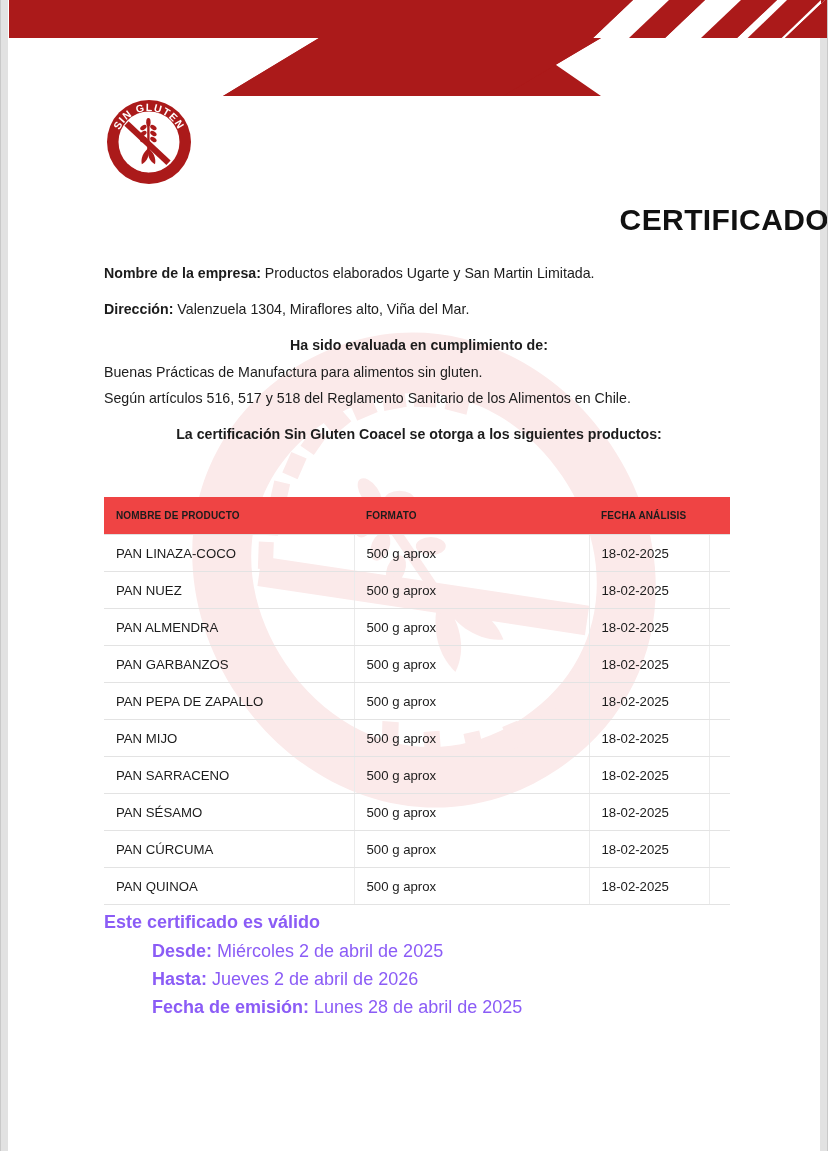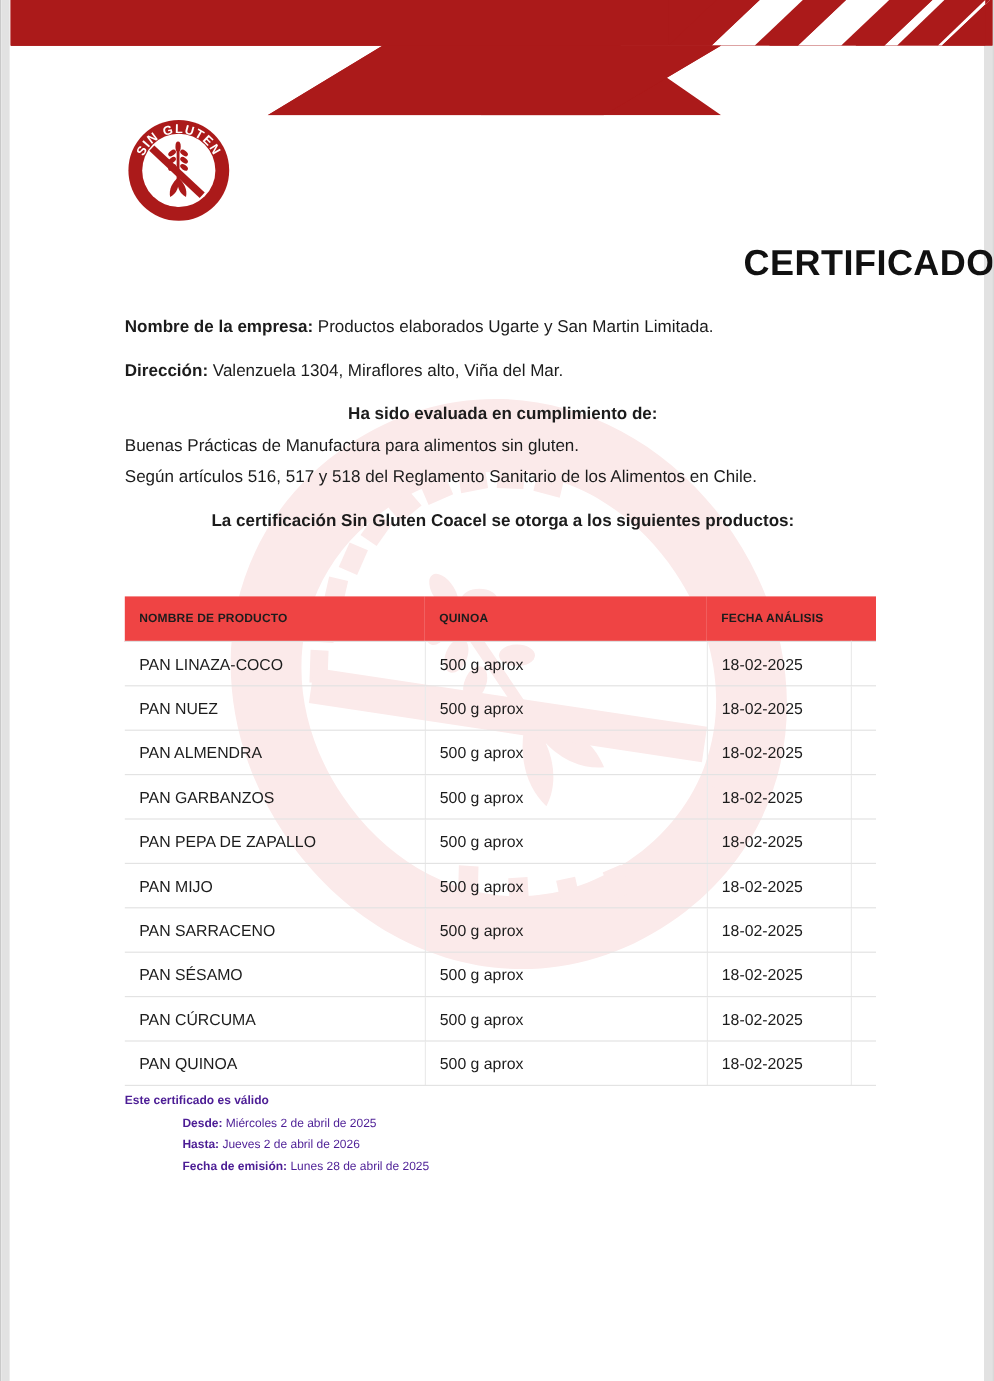--- a/index.html
+++ b/index.html
@@ -149,22 +149,22 @@
   col.c-fmt  { width: 235px; }
   col.c-date { width: 120px; }
   col.c-pad  { width: 21px; }
 
   
   .validity {
     position: absolute;
     left: 103px;
     top: 912px;
     width: 600px;
-    font-size: 10px;
-    color: #4c1d95;
+    font-size: 18px;
+    color: #8b5cf6;
     z-index: 6;
   }
   .validity .head {
     font-weight: bold;
     margin-bottom: 8px;
   }
   .validity .row {
     margin-left: 48px;
     margin-bottom: 7px;
   }
@@ -315,21 +315,21 @@
     <table class="prod">
       <colgroup>
         <col class="c-name">
           <col class="c-fmt">
           <col class="c-date">
           <col class="c-pad">
       </colgroup>
       <thead>
         <tr>
           <th>NOMBRE DE PRODUCTO</th>
-          <th>QUINOA</th>
+          <th>FORMATO</th>
           <th colspan="2">FECHA ANÁLISIS</th>
         </tr>
       </thead>
       <tbody id="prod-body">
           <tr>
             <td>PAN LINAZA-COCO</td>
             <td>500 g aprox</td>
             <td>18-02-2025</td>
             <td></td>
           </tr>

